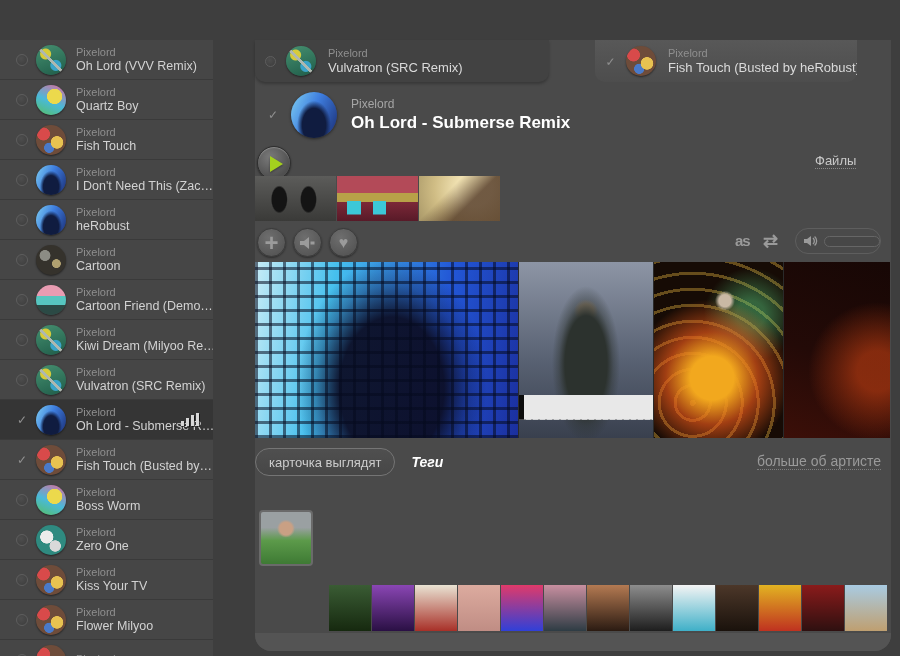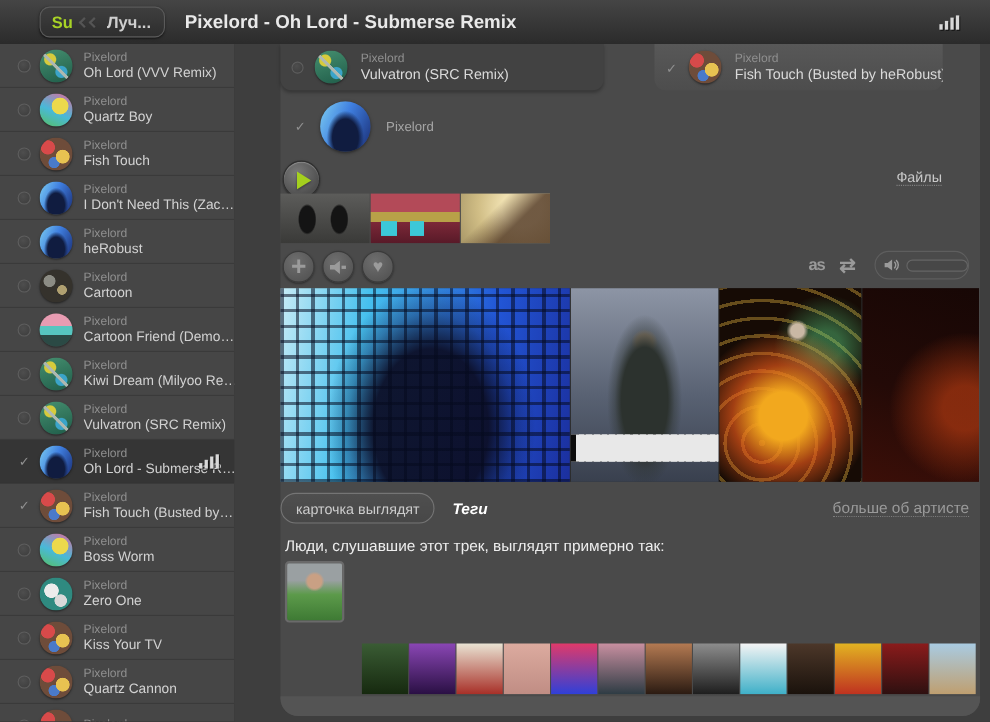--- a/index.html
+++ b/index.html
@@ -178,35 +178,20 @@
   .panel-footer { position:absolute; left:0; bottom:0; width:636px; height:18px; background:#545454;
     border-radius:0 0 16px 16px; cursor:pointer; }
 
   .svg-icon { display:block; }
 </style>
 </head>
 <body>
 
 <div id="stage">
 
-  <div class="topbar">
-    <div class="crumb">
-      <span class="seg-a">Su</span>
-      <span class="chev"></span>
-      <span class="chev"></span>
-      <span class="seg-b">Луч...</span>
-    </div>
-    <div class="topbar-title">Pixelord - Oh Lord - Submerse Remix</div>
-    <div class="eq">
-      <span class="b1"></span>
-        <span class="b2"></span>
-        <span class="b3"></span>
-        <span class="b4"></span>
-    </div>
-  </div>
 
   <div class="sidebar">
       <div class="track-row">
       <span class="state"></span>
       <span class="art art-green"></span>
       <span class="track-meta">
         <span class="track-artist" style="display:block">Pixelord</span>
         <span class="track-title" style="display:block">Oh Lord (VVV Remix)</span>
       </span>
 
@@ -331,21 +316,21 @@
         <span class="track-artist" style="display:block">Pixelord</span>
         <span class="track-title" style="display:block">Kiss Your TV</span>
       </span>
 
     </div>
       <div class="track-row">
       <span class="state"></span>
       <span class="art art-collage"></span>
       <span class="track-meta">
         <span class="track-artist" style="display:block">Pixelord</span>
-        <span class="track-title" style="display:block">Quartz Cannon</span>
+        <span class="track-title" style="display:block">Flower Milyoo</span>
       </span>
 
     </div>
       <div class="track-row">
       <span class="state"></span>
       <span class="art art-collage"></span>
       <span class="track-meta">
         <span class="track-artist" style="display:block">Pixelord</span>
         <span class="track-title" style="display:block"></span>
       </span>
@@ -372,20 +357,21 @@
           <span class="track-title" style="display:block">Fish Touch (Busted by heRobust)</span>
         </span>
       </div>
     </div>
 
     <div class="nowline">
       <span class="state check">✓</span>
       <span class="now-art art-blueguy" id="now-art"></span>
       <span class="now-meta">
         <span class="now-artist" style="display:block">Pixelord</span>
+        <span class="now-title" style="display:block">Oh Lord - Submerse Remix</span>
       </span>
     </div>
 
     <div class="playerline">
       <div class="play-btn">
           <span class="play-tri"></span>
         </div>
       <span class="files-link">Файлы</span>
     </div>
 
@@ -426,21 +412,20 @@
         <div class="photo photo-3"></div>
         <div class="photo photo-4"></div>
       </div>
 
     <div class="tagsline">
       <span class="pill-btn">карточка выглядят</span>
       <span class="tags-label">Теги</span>
       <span class="more-link">больше об артисте</span>
     </div>
 
-    <div class="listeners-text">Люди, слушавшие этот трек, выглядят примерно так:</div>
     <div class="listener-avatar"></div>
 
     <div class="fans-row">
         <div class="fan" style="background: linear-gradient(rgb(58, 92, 52), rgb(22, 41, 15));"></div>
         <div class="fan" style="background: linear-gradient(rgb(138, 70, 180), rgb(42, 16, 68));"></div>
         <div class="fan" style="background: linear-gradient(rgb(233, 227, 211), rgb(168, 48, 40));"></div>
         <div class="fan" style="background: linear-gradient(rgb(220, 171, 159), rgb(192, 141, 132));"></div>
         <div class="fan" style="background: linear-gradient(rgb(224, 58, 106), rgb(48, 64, 216));"></div>
         <div class="fan" style="background: linear-gradient(rgb(200, 143, 160), rgb(46, 60, 68));"></div>
         <div class="fan" style="background: linear-gradient(rgb(180, 122, 82), rgb(43, 27, 18));"></div>

